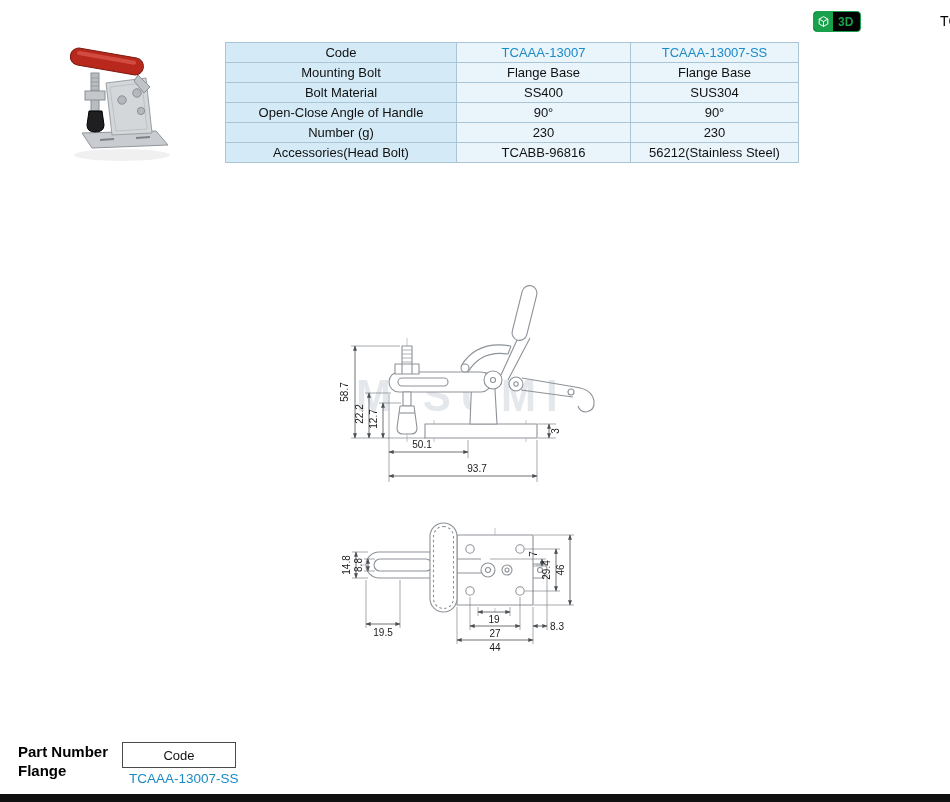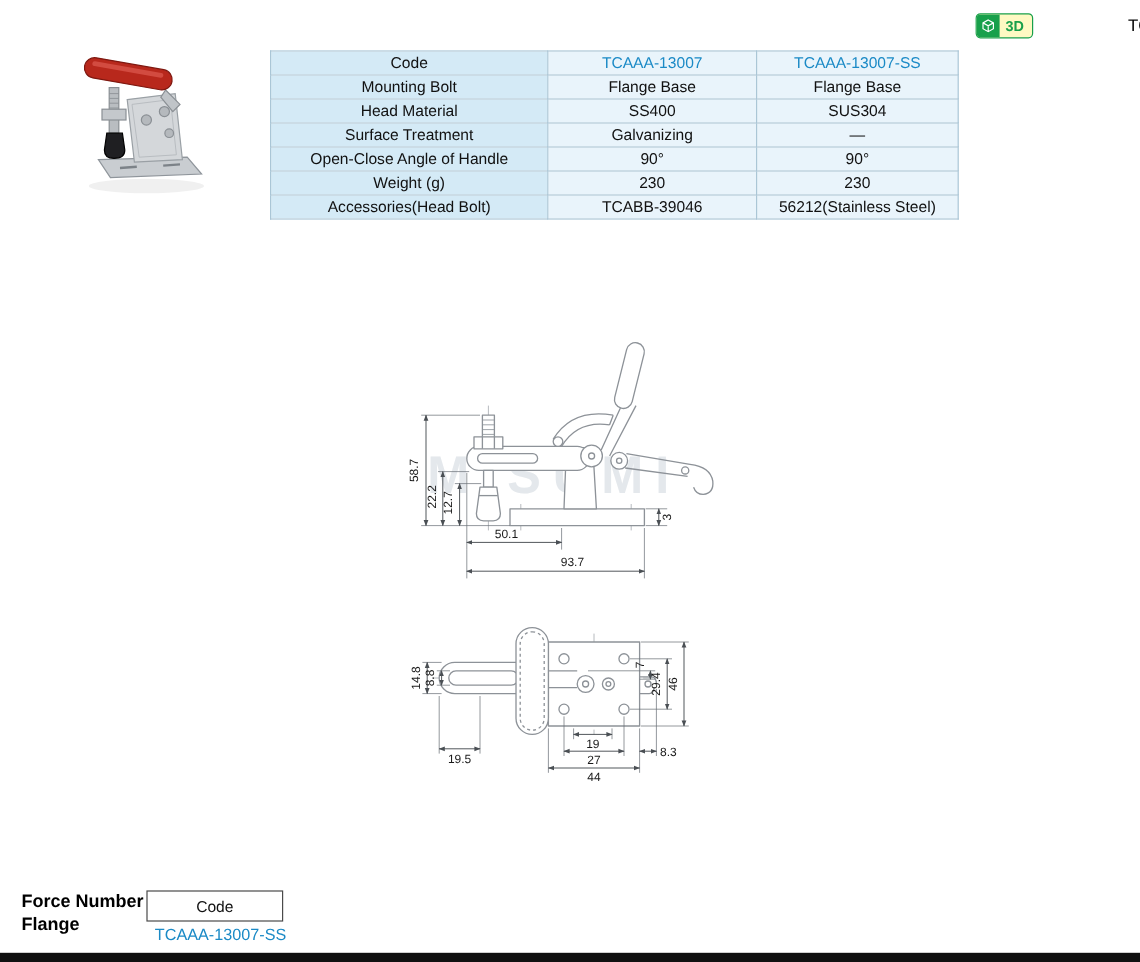--- a/index.html
+++ b/index.html
@@ -4,21 +4,21 @@
 <style>
   html,body{margin:0;padding:0;background:#fff;}
   #page{
     position:relative;width:950px;height:802px;background:#ffffff;overflow:hidden;
     font-family:"Liberation Sans",sans-serif;color:#111;
   }
   
   #badge-3d{
     position:absolute;left:813px;top:11px;height:19px;
     display:flex;align-items:center;border:1.5px solid #18a04b;border-radius:4px;
-    overflow:hidden;background:#fef9c3;cursor:pointer;
+    overflow:hidden;background:#000000;cursor:pointer;
   }
   #badge-3d .cube{width:19px;height:19px;background:#18a04b;display:flex;align-items:center;justify-content:center;}
   #badge-3d .lbl{color:#18a04b;font-size:12px;font-weight:bold;padding:0 7px 0 5px;}
   #page-code{position:absolute;left:940px;top:13px;font-size:14px;color:#000;}
   
   #spec-table{
     position:absolute;left:225px;top:42px;width:540px;
     border-collapse:collapse;table-layout:fixed;font-size:13px;
   }
   #spec-table td{
@@ -103,42 +103,37 @@
         <td class="lbl">Code</td>
         <td class="v1 code-link">TCAAA-13007</td>
         <td class="v2 code-link">TCAAA-13007-SS</td>
       </tr>
       <tr>
         <td class="lbl">Mounting Bolt</td>
         <td class="v1">Flange Base</td>
         <td class="v2">Flange Base</td>
       </tr>
       <tr>
-        <td class="lbl">Head Material</td>
+        <td class="lbl">Bolt Material</td>
         <td class="v1">SS400</td>
         <td class="v2">SUS304</td>
-      </tr>
-      <tr>
-        <td class="lbl">Surface Treatment</td>
-        <td class="v1">Galvanizing</td>
-        <td class="v2">—</td>
       </tr>
       <tr>
         <td class="lbl">Open-Close Angle of Handle</td>
         <td class="v1">90°</td>
         <td class="v2">90°</td>
       </tr>
       <tr>
-        <td class="lbl">Weight (g)</td>
+        <td class="lbl">Number (g)</td>
         <td class="v1">230</td>
         <td class="v2">230</td>
       </tr>
       <tr>
         <td class="lbl">Accessories(Head Bolt)</td>
-        <td class="v1">TCABB-39046</td>
+        <td class="v1">TCABB-96816</td>
         <td class="v2">56212(Stainless Steel)</td>
       </tr>
     </tbody>
   </table>
 
   <div id="watermark">MISUMI</div>
 
   <svg id="front-view" class="drawing" viewBox="0 0 310 225">
     <defs>
       <marker id="arr" viewBox="0 0 10 10" refX="9" refY="5" markerWidth="6.5" markerHeight="6.5" orient="auto-start-reverse">
@@ -281,21 +276,21 @@
       <line x1="226" y1="37" x2="226" y2="79" marker-start="url(#arr)" marker-end="url(#arr)"></line>
       <text x="220" y="58" transform="rotate(-90 220 58)">29.4</text>
 
       <path class="ext" d="M204,23 H244 M204,93 H244"></path>
       <line x1="240" y1="23" x2="240" y2="93" marker-start="url(#arr)" marker-end="url(#arr)"></line>
       <text x="234" y="58" transform="rotate(-90 234 58)">46</text>
     </g>
   </svg>
 
   <div id="pn-label">
-    <div>Force Number</div>
+    <div>Part Number</div>
     <div>Flange</div>
   </div>
   <div id="pn-code-box">
     <span>Code</span>
   </div>
   <div id="pn-value">TCAAA-13007-SS</div>
 
   <div id="bottom-bar"></div>
 </div>
 

